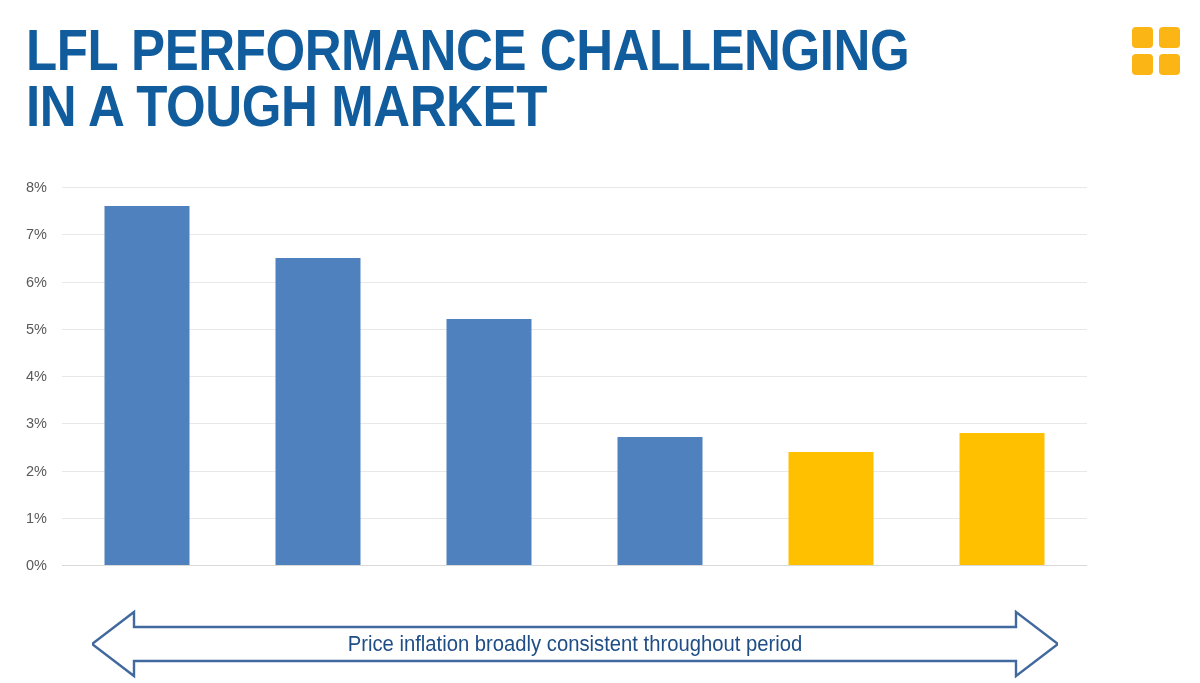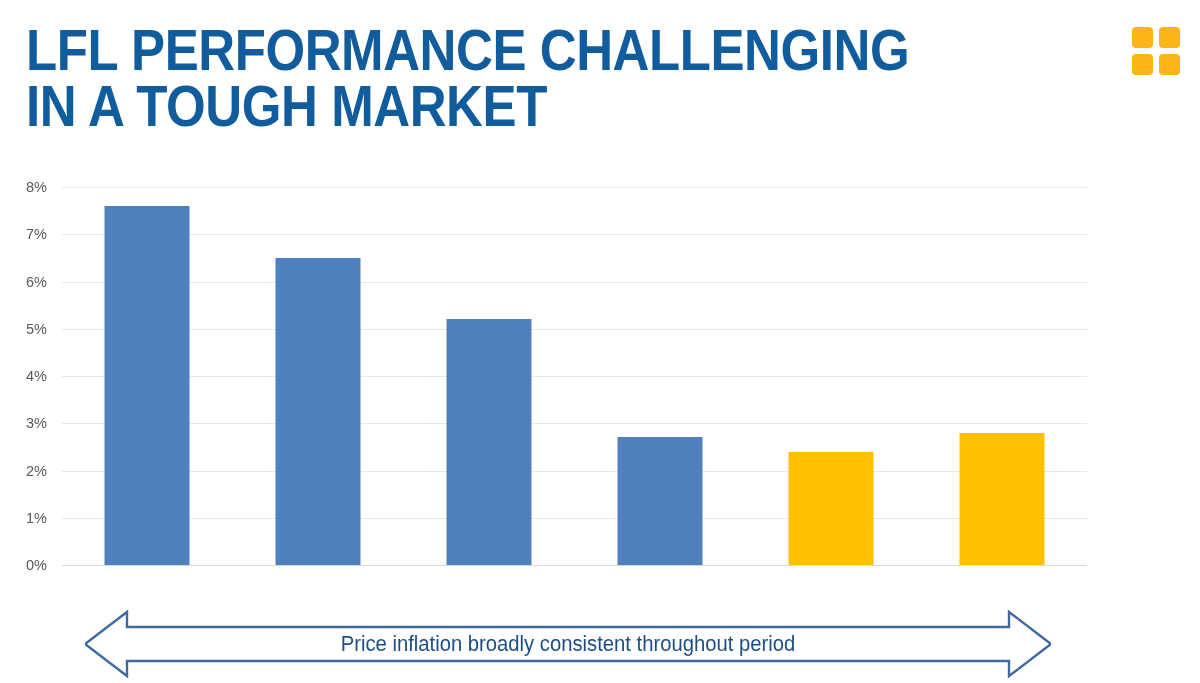--- a/index.html
+++ b/index.html
@@ -131,21 +131,21 @@
     text-align: center;
     font-size: 14.5px;
     color: #4f4f4f;
     font-family: "Liberation Sans", sans-serif;
     transform: scaleX(0.9);
   }
 
   
   .annotation {
     position: absolute;
-    left: 85px;
+    left: 92px;
     top: 609px;
     width: 966px;
     height: 70px;
   }
   .annotation svg {
     position: absolute;
     left: 0; top: 0;
   }
   .annotation-text {
     position: absolute;

